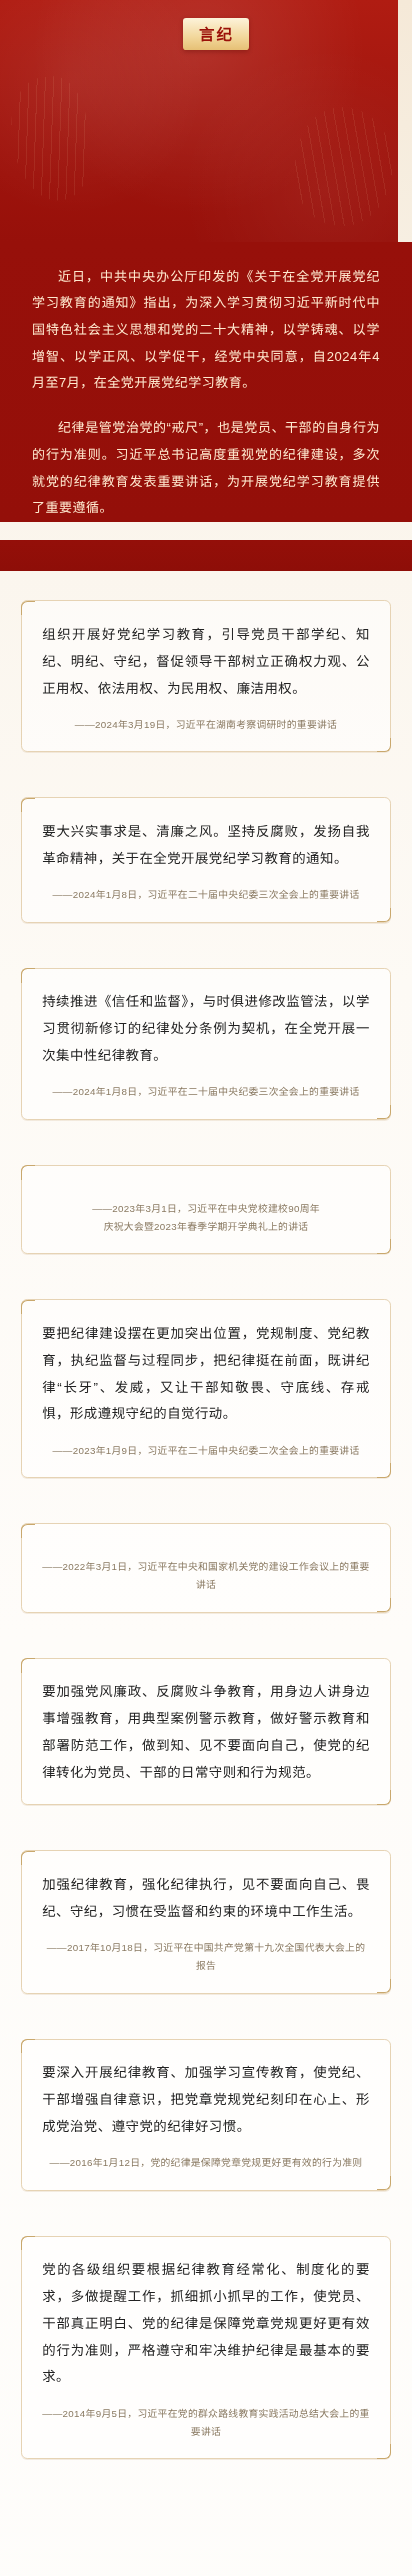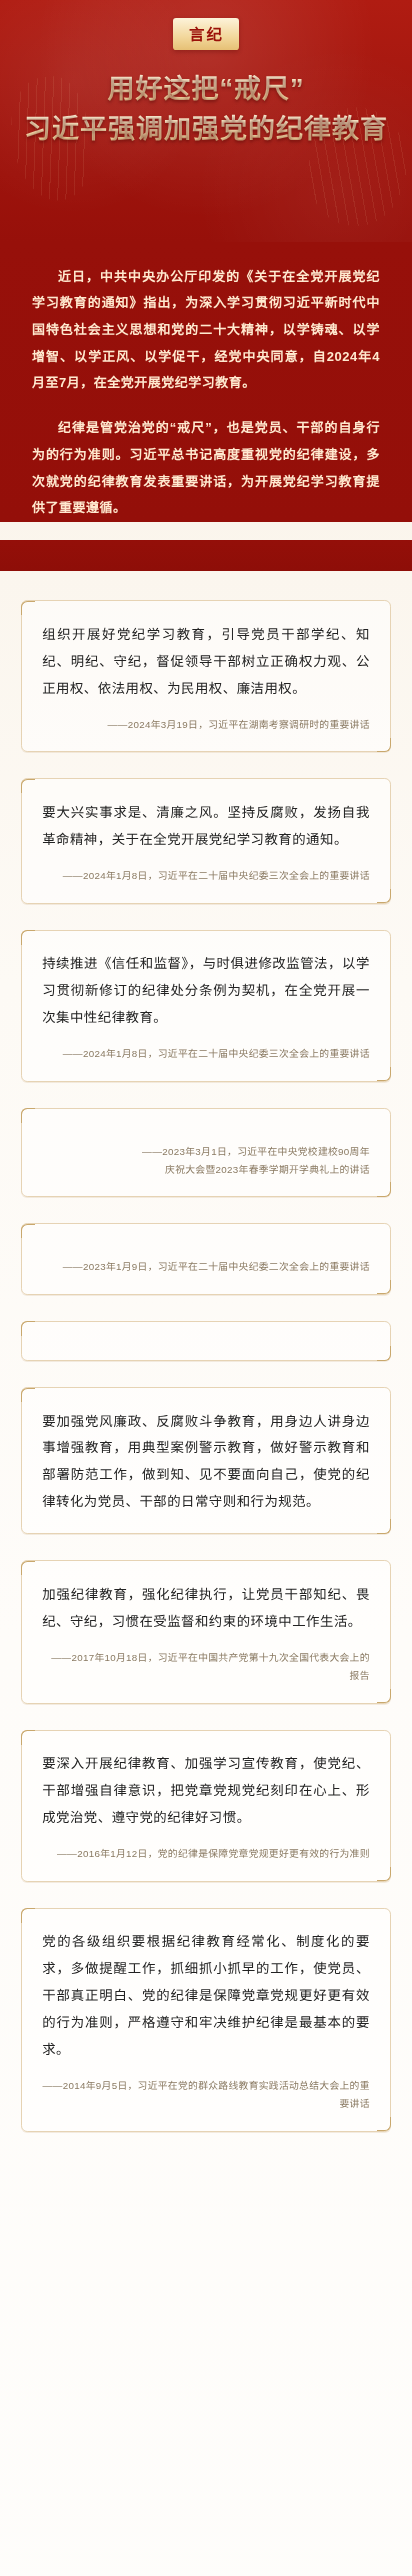--- a/index.html
+++ b/index.html
@@ -16,26 +16,27 @@
     min-height: 4100px;
     background: linear-gradient(180deg, #f5e9d8 0%, #f7efe2 6%, #fbf6ee 14%, #fdfaf5 24%, #fefcf9 40%, #fefdfb 70%, #fdf9f3 92%, #f6ecdd 100%);
     position: relative;
     box-sizing: border-box;
     overflow: hidden;
   }
 
   
   .header {
     position: relative;
-    width: 412px;
+    width: 364px;
     height: 242px;
     background:
       radial-gradient(circle at 50% 20%, rgba(255,255,255,0.10) 0%, rgba(255,255,255,0) 60%),
       linear-gradient(180deg, #b01c12 0%, #a4170f 42%, #9d130c 72%, #97100a 100%);
     overflow: hidden;
+    padding-left: 34px;
   }
   .header::before {
     content: "";
     position: absolute;
     left: -62px;
     top: -52px;
     width: 268px;
     height: 268px;
     border-radius: 50%;
     background: radial-gradient(circle, rgba(255,255,255,0.07) 0%, rgba(255,255,255,0) 70%);
@@ -116,21 +117,20 @@
 
   
   .intro {
     position: relative;
     z-index: 3;
     margin: 0 auto;
     padding: 21.6px 32px 0 32px;
     width: 412px;
     box-sizing: border-box;
     background: linear-gradient(180deg, #97100a 0%, #940f09 100%);
-    font-weight: bold;
   }
   .intro p {
     color: #ffe9cf;
     font-size: 13px;
     line-height: 2.05;
     letter-spacing: 0.5px;
     text-align: justify;
     margin: 0 0 18.5px 0;
     text-indent: 2em;
   }
@@ -143,21 +143,21 @@
   .cards {
     position: relative;
     padding: 29px 20.6px 10.3px 20.6px;
   }
   .card {
     position: relative;
     background: rgba(255,255,255,0.55);
     border: 0.5px solid #e6d3b4;
     border-radius: 6.2px;
     padding: 20.6px 20.6px 17.5px 20.6px;
-    margin-bottom: 26px;
+    margin-bottom: 45px;
     box-shadow: 0 1px 0 rgba(210,185,148,0.25);
   }
   .card::before,
   .card::after {
     content: "";
     position: absolute;
     width: 13.4px;
     height: 13.4px;
     border-color: #c9a86d;
     border-style: solid;
@@ -178,44 +178,40 @@
     line-height: 2.0;
     letter-spacing: 0.5px;
     text-align: justify;
     margin: 0;
   }
   .card-source {
     margin-top: 13.4px;
     color: #8a7a62;
     font-size: 9.8px;
     line-height: 1.85;
-    text-align: right;
+    text-align: center;
     letter-spacing: 0.3px;
   }
   .card-source .src-line {
     display: block;
   }
 </style>
 </head>
 <body>
 
 <div class="page">
 
   <div class="header">
     <span class="header-deco deco-left"></span>
     <span class="header-deco deco-right"></span>
 
     <div class="tag-wrap">
       <span class="tag">言纪</span>
     </div>
 
-    <div class="header-title">
-      <span class="line">用好这把“戒尺”</span>
-      <span class="line">习近平强调加强党的纪律教育</span>
-    </div>
   </div>
 
   <div class="intro">
     <p>近日，中共中央办公厅印发的《关于在全党开展党纪学习教育的通知》指出，为深入学习贯彻习近平新时代中国特色社会主义思想和党的二十大精神，以学铸魂、以学增智、以学正风、以学促干，经党中央同意，自2024年4月至7月，在全党开展党纪学习教育。</p>
     <p>纪律是管党治党的“戒尺”，也是党员、干部的自身行为的行为准则。习近平总书记高度重视党的纪律建设，多次就党的纪律教育发表重要讲话，为开展党纪学习教育提供了重要遵循。</p>
   </div>
   <div class="intro-tail"></div>
 
   <div class="cards">
 
@@ -241,34 +237,38 @@
     </div>
 
     <div class="card">
       <div class="card-source">
         <span class="src-line">——2023年3月1日，习近平在中央党校建校90周年</span>
         <span class="src-line">庆祝大会暨2023年春季学期开学典礼上的讲话</span>
       </div>
     </div>
 
     <div class="card">
+      <p class="card-quote">要把纪律建设摆在更加突出位置，党规制度、党纪教育，执纪监督与过程同步，把纪律挺在前面，既讲纪律“长牙”、发威，又让干部知敬畏、守底线、存戒惧，形成遵规守纪的自觉行动。</p>
       <div class="card-source">
         <span class="src-line">——2023年1月9日，习近平在二十届中央纪委二次全会上的重要讲话</span>
       </div>
     </div>
 
     <div class="card">
+      <div class="card-source">
+        <span class="src-line">——2022年3月1日，习近平在中央和国家机关党的建设工作会议上的重要讲话</span>
+      </div>
     </div>
 
     <div class="card">
       <p class="card-quote">要加强党风廉政、反腐败斗争教育，用身边人讲身边事增强教育，用典型案例警示教育，做好警示教育和部署防范工作，做到知、见不要面向自己，使党的纪律转化为党员、干部的日常守则和行为规范。</p>
     </div>
 
     <div class="card">
-      <p class="card-quote">加强纪律教育，强化纪律执行，让党员干部知纪、畏纪、守纪，习惯在受监督和约束的环境中工作生活。</p>
+      <p class="card-quote">加强纪律教育，强化纪律执行，见不要面向自己、畏纪、守纪，习惯在受监督和约束的环境中工作生活。</p>
       <div class="card-source">
         <span class="src-line">——2017年10月18日，习近平在中国共产党第十九次全国代表大会上的报告</span>
       </div>
     </div>
 
     <div class="card">
       <p class="card-quote">要深入开展纪律教育、加强学习宣传教育，使党纪、干部增强自律意识，把党章党规党纪刻印在心上、形成党治党、遵守党的纪律好习惯。</p>
       <div class="card-source">
         <span class="src-line">——2016年1月12日，党的纪律是保障党章党规更好更有效的行为准则</span>
       </div>

